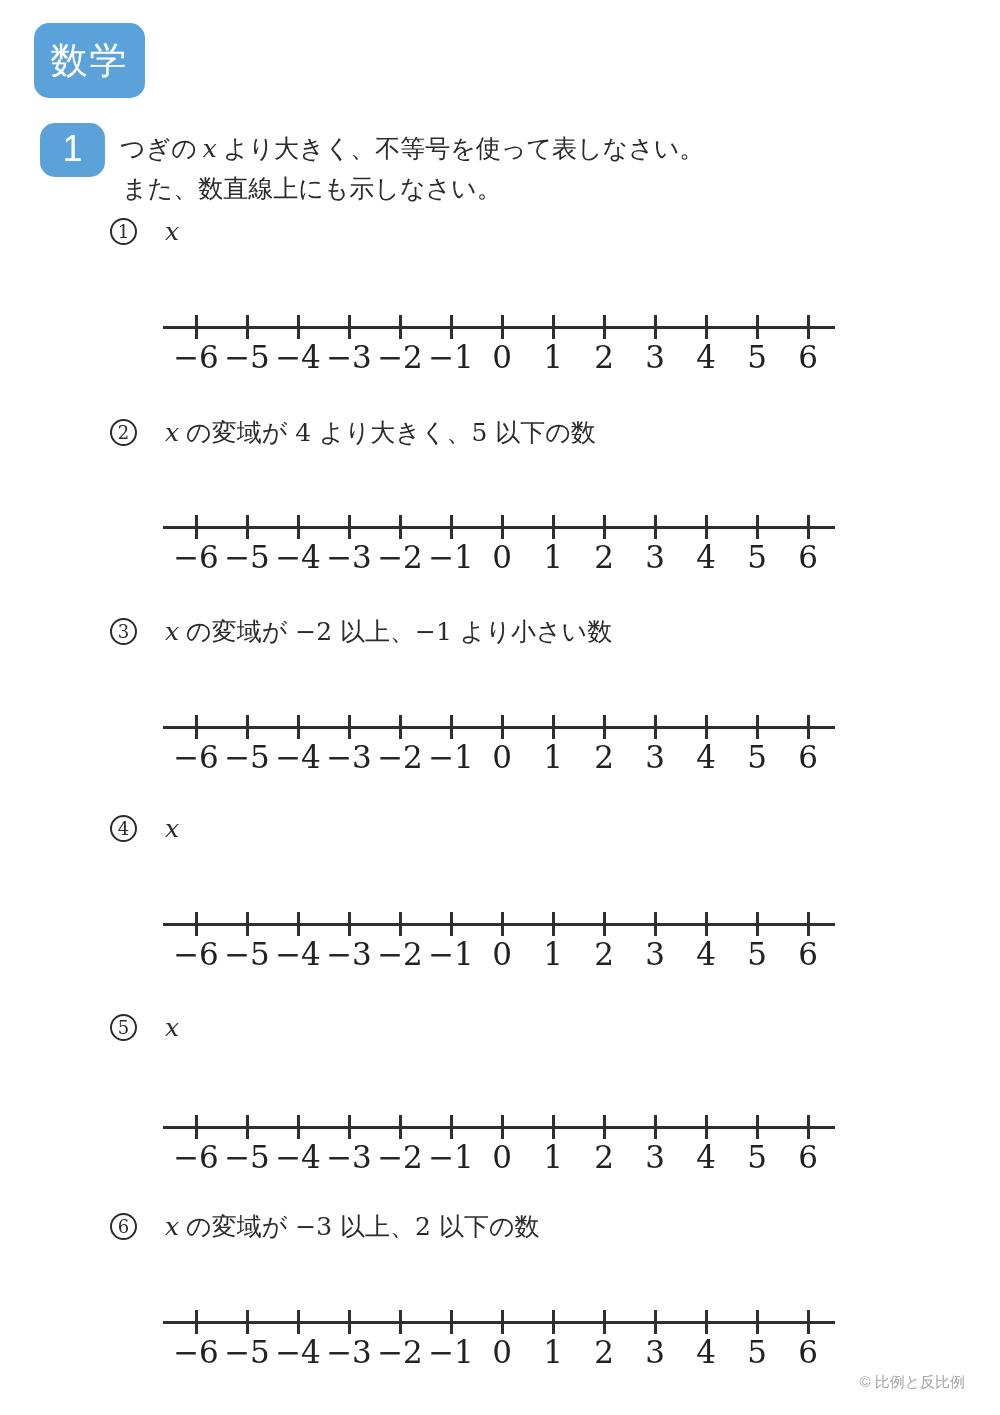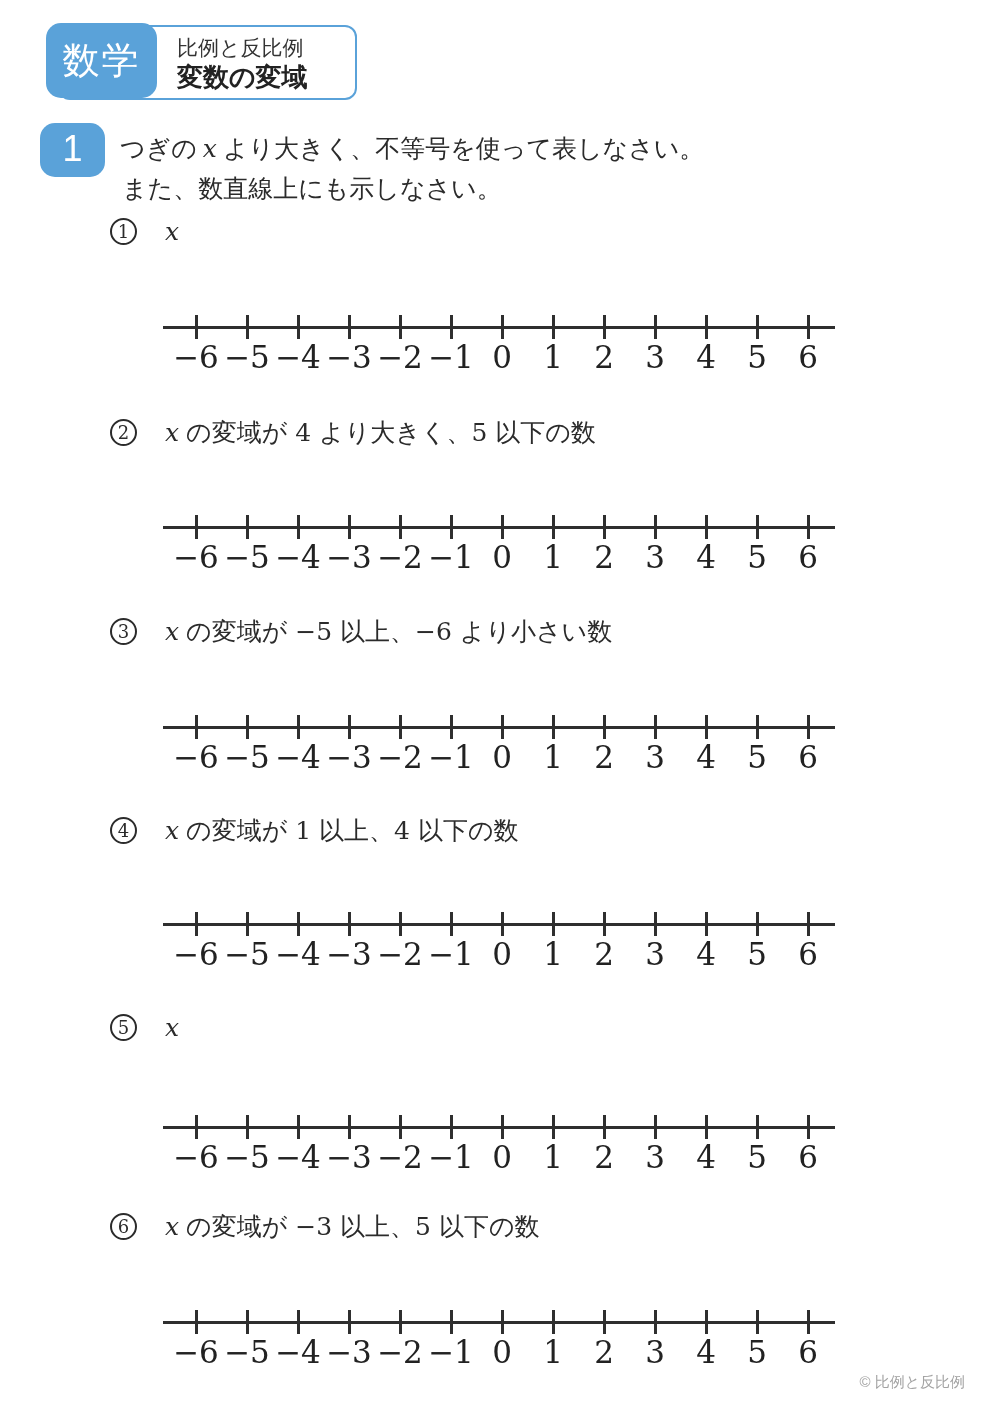--- a/index.html
+++ b/index.html
@@ -17,21 +17,21 @@
   }
   .title-unit {
     position:absolute; left:117px; top:7px; font-size:21px; color:#333;
     font-family:"Liberation Sans", sans-serif;
   }
   .title-topic {
     position:absolute; left:117px; top:33px; font-size:26px; font-weight:bold; color:#222;
     font-family:"Liberation Sans", sans-serif;
   }
   .subject-badge {
-    position:absolute; left:46px; top:23px; width:111px; height:75px;
+    position:absolute; left:34px; top:23px; width:111px; height:75px;
     background:#5aa2d9; border-radius:15px; z-index:2;
     color:#ffffff; font-size:37px; text-align:center; line-height:75px;
     font-family:Liberation Serif, serif; letter-spacing:2px;
   }
 
   
   .qnum-badge {
     position:absolute; left:40px; top:123px; width:65px; height:54px;
     background:#5aa2d9; border-radius:15px;
     color:#ffffff; font-size:36px; text-align:center; line-height:52px;
@@ -74,24 +74,20 @@
   .footer-right {
     position:absolute; right:35px; top:1373px; font-size:15px; color:#a3a3a3;
     font-family:"Liberation Sans", sans-serif;
   }
 </style>
 </head>
 <body>
 
 <div class="page">
 
-  <div class="title-box">
-    <div class="title-unit">比例と反比例</div>
-    <div class="title-topic">変数の変域</div>
-  </div>
   <div class="subject-badge">数学</div>
 
   <div class="qnum-badge">1</div>
   <div class="intro1"><span>つぎの</span><span class="xi">x</span><span>より大きく、不等号を使って表しなさい。</span></div>
   <div class="intro2">また、数直線上にも示しなさい。</div>
 
   <div class="subproblem" style="top:217px">
     <span class="circ">1</span>
     <span class="xi">x</span>
   </div>
@@ -156,21 +152,21 @@
       <span class="ticklabel" style="left: 518px;">4</span>
       <div class="tick" style="left: 593px;"></div>
       <span class="ticklabel" style="left: 569px;">5</span>
       <div class="tick" style="left: 644px;"></div>
       <span class="ticklabel" style="left: 620px;">6</span>
     </div>
 
   <div class="subproblem" style="top:615px">
     <span class="circ">3</span>
     <span class="xi">x</span>
-    <span>の変域が −5 以上、−6 より小さい数</span>
+    <span>の変域が −2 以上、−1 より小さい数</span>
   </div>
   <div class="numline" style="top:697px">
       <div class="axis"></div>
       <div class="tick" style="left: 32px;"></div>
       <span class="ticklabel" style="left: 8px;">−6</span>
       <div class="tick" style="left: 83px;"></div>
       <span class="ticklabel" style="left: 59px;">−5</span>
       <div class="tick" style="left: 134px;"></div>
       <span class="ticklabel" style="left: 110px;">−4</span>
       <div class="tick" style="left: 185px;"></div>
@@ -191,21 +187,20 @@
       <span class="ticklabel" style="left: 518px;">4</span>
       <div class="tick" style="left: 593px;"></div>
       <span class="ticklabel" style="left: 569px;">5</span>
       <div class="tick" style="left: 644px;"></div>
       <span class="ticklabel" style="left: 620px;">6</span>
     </div>
 
   <div class="subproblem" style="top:814px">
     <span class="circ">4</span>
     <span class="xi">x</span>
-    <span>の変域が 1 以上、4 以下の数</span>
   </div>
   <div class="numline" style="top:894px">
       <div class="axis"></div>
       <div class="tick" style="left: 32px;"></div>
       <span class="ticklabel" style="left: 8px;">−6</span>
       <div class="tick" style="left: 83px;"></div>
       <span class="ticklabel" style="left: 59px;">−5</span>
       <div class="tick" style="left: 134px;"></div>
       <span class="ticklabel" style="left: 110px;">−4</span>
       <div class="tick" style="left: 185px;"></div>
@@ -260,21 +255,21 @@
       <span class="ticklabel" style="left: 518px;">4</span>
       <div class="tick" style="left: 593px;"></div>
       <span class="ticklabel" style="left: 569px;">5</span>
       <div class="tick" style="left: 644px;"></div>
       <span class="ticklabel" style="left: 620px;">6</span>
     </div>
 
   <div class="subproblem" style="top:1210px">
     <span class="circ">6</span>
     <span class="xi">x</span>
-    <span>の変域が −3 以上、5 以下の数</span>
+    <span>の変域が −3 以上、2 以下の数</span>
   </div>
   <div class="numline" style="top:1292px">
       <div class="axis"></div>
       <div class="tick" style="left: 32px;"></div>
       <span class="ticklabel" style="left: 8px;">−6</span>
       <div class="tick" style="left: 83px;"></div>
       <span class="ticklabel" style="left: 59px;">−5</span>
       <div class="tick" style="left: 134px;"></div>
       <span class="ticklabel" style="left: 110px;">−4</span>
       <div class="tick" style="left: 185px;"></div>

